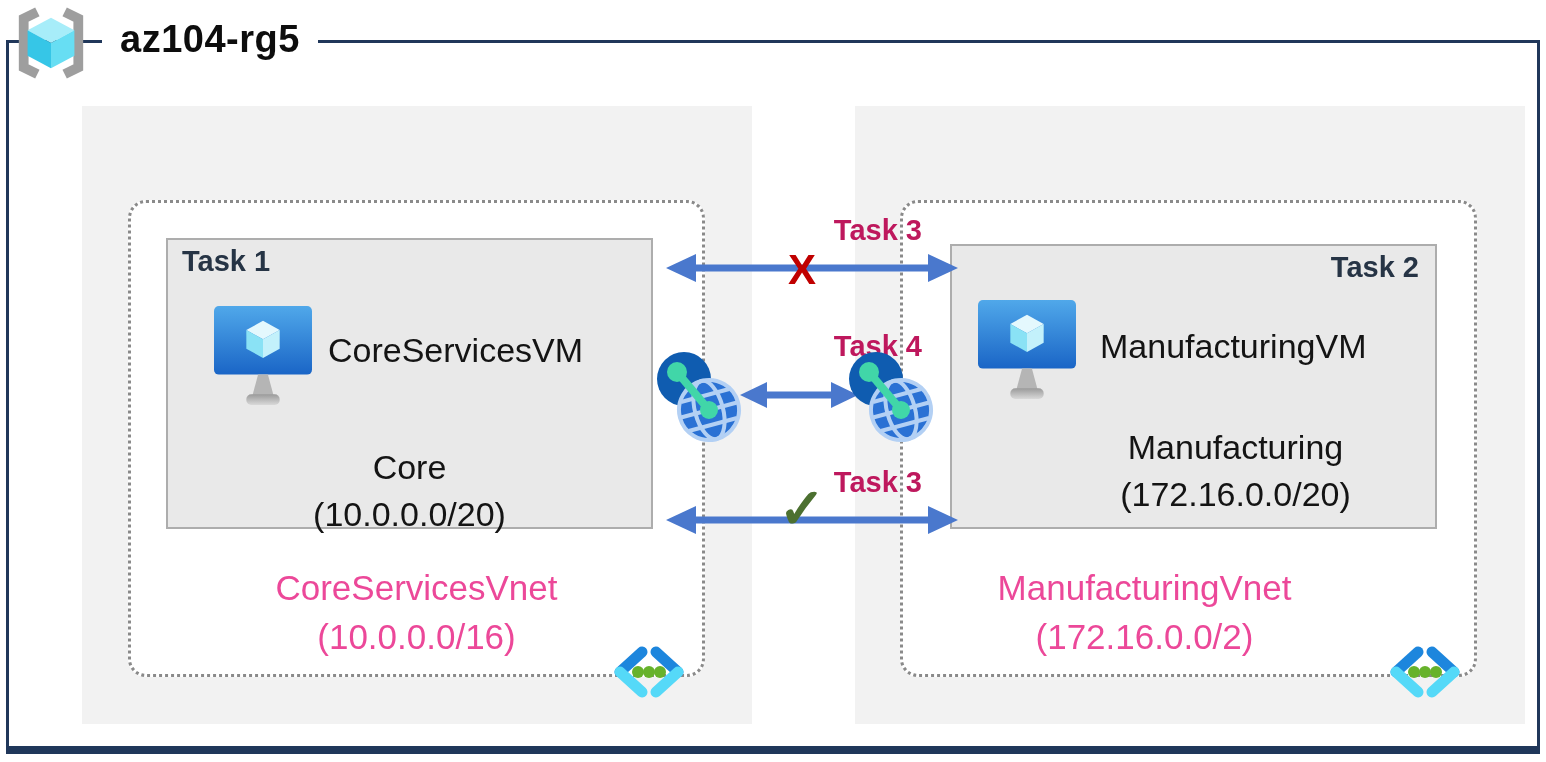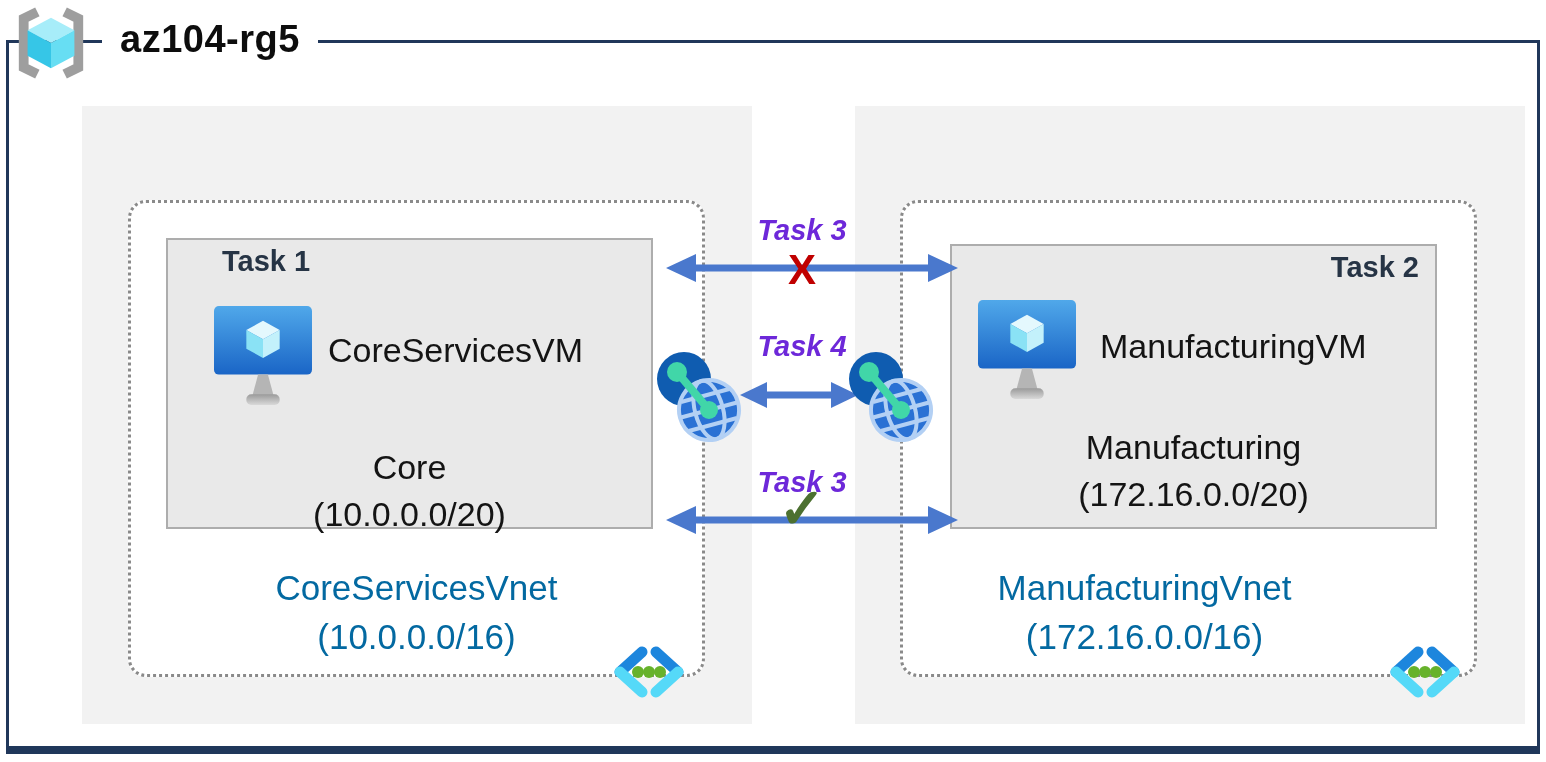--- a/index.html
+++ b/index.html
@@ -46,53 +46,53 @@
   
   .subnet-box {
     position:absolute; width:487px; background:#e9e9e9; border:2px solid #adadad;
   }
   .subnet-box.left  { left:166px; top:238px; height:291px; }
   .subnet-box.right { left:950px; top:244px; height:285px; }
 
   .task-badge {
     position:absolute; font-size:29px; font-weight:bold; color:#263445;
   }
-  .task-badge.tl { left:14px; top:5px;margin-left:40px; }
+  .task-badge.tl { left:14px; top:5px; }
   .task-badge.tr { right:16px; top:5px;text-align:center; }
 
   .vm-icon { position:absolute; width:98px; height:102px; }
   .vm-icon.left  { left:214px; top:305px; }
   .vm-icon.right { left:978px; top:299px; }
 
   .vm-name { position:absolute; font-size:34px; color:#141414; white-space:nowrap; }
   .vm-name.left  { left:328px; top:331px; }
   .vm-name.right { left:1100px; top:327px; }
 
   .subnet-caption {
     position:absolute; width:487px; text-align:center;
     font-size:34px; color:#141414; line-height:47px;
   }
   .subnet-caption.left  { left:166px; top:444px; }
-  .subnet-caption.right { left:950px; top:424px; }
+  .subnet-caption.right { left:992px; top:424px; }
 
   .vnet-caption {
     position:absolute; width:577px; text-align:center;
-    font-size:35px; color:#0369a1; line-height:49px;
+    font-size:35px; color:#ec4899; line-height:49px;
   }
   .vnet-caption.left  { left:128px; top:563px; }
   .vnet-caption.right { left:856px; top:563px; }
 
   .vnet-icon { position:absolute; width:76px; height:54px; z-index:3; }
   .vnet-icon.left  { left:611px; top:645px; }
   .vnet-icon.right { left:1387px; top:645px; }
 
   
   .conn-label {
-    position:absolute; left:682px; width:240px; text-align:center;
-    font-size:29px; font-weight:bold; color:#6d28d9; z-index:2;font-style:italic;
+    position:absolute; left:682px; width:240px; text-align:right;
+    font-size:29px; font-weight:bold; color:#be185d; z-index:2;
   }
   .conn-label.t3 { top:214px; }
   .conn-label.t4 { top:330px; }
   .conn-label.t5 { top:466px; }
 
   .arrow { position:absolute; z-index:1; }
   .arrow.a3 { left:666px; top:250px; width:292px; height:36px; }
   .arrow.a4 { left:740px; top:378px; width:118px; height:34px; }
   .arrow.a5 { left:666px; top:502px; width:292px; height:36px; }
 
@@ -192,21 +192,21 @@
     <div>Manufacturing</div>
     <div>(172.16.0.0/20)</div>
   </div>
 
   <div class="vnet-caption left">
     <div>CoreServicesVnet</div>
     <div>(10.0.0.0/16)</div>
   </div>
   <div class="vnet-caption right">
     <div>ManufacturingVnet</div>
-    <div>(172.16.0.0/16)</div>
+    <div>(172.16.0.0/2)</div>
   </div>
 
   <svg class="vnet-icon left" viewBox="0 0 76 54">
     <path d="M31 7 L9 27" stroke="#1d86dd" stroke-width="11" stroke-linecap="round" fill="none"></path>
     <path d="M9 27 L31 47" stroke="#55d9f8" stroke-width="11" stroke-linecap="round" fill="none"></path>
     <path d="M45 7 L67 27" stroke="#1d86dd" stroke-width="11" stroke-linecap="round" fill="none"></path>
     <path d="M67 27 L45 47" stroke="#55d9f8" stroke-width="11" stroke-linecap="round" fill="none"></path>
     <circle cx="27" cy="27" r="6" fill="#67b22b"></circle>
     <circle cx="38" cy="27" r="6" fill="#67b22b"></circle>
     <circle cx="49" cy="27" r="6" fill="#67b22b"></circle>

